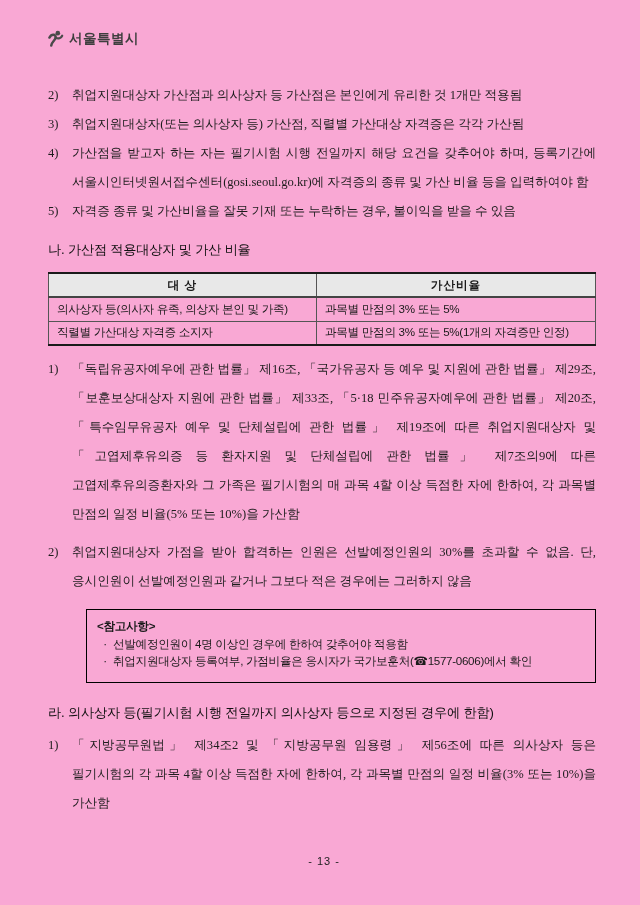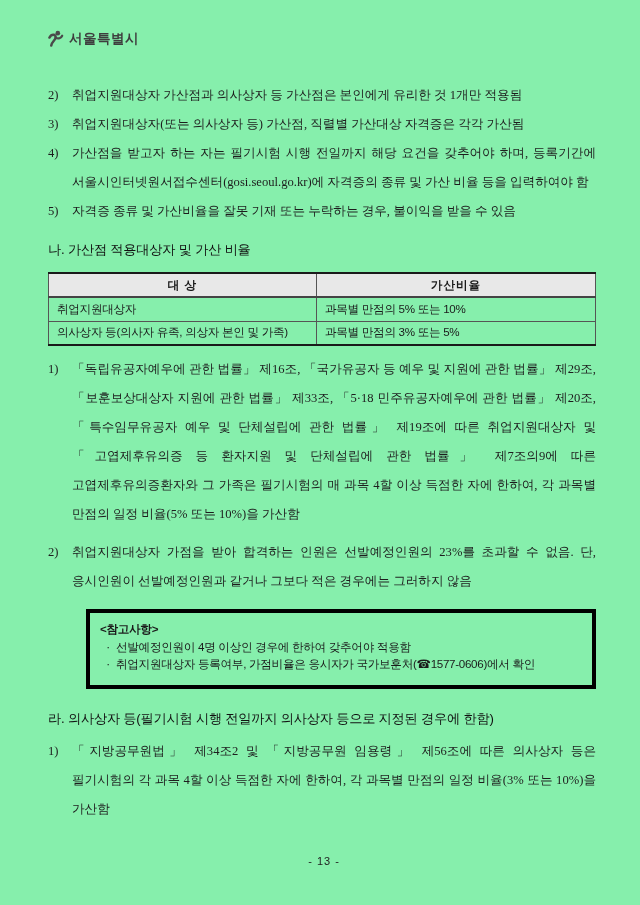--- a/index.html
+++ b/index.html
@@ -1,20 +1,20 @@
 <!DOCTYPE html>
 <html lang="ko"><head>
 <meta charset="utf-8">
 <style>
   * { margin:0; padding:0; box-sizing:border-box; }
   html,body { background:#fff; }
   .page {
     position:relative;
     width:640px; height:905px;
-    background:#86efac;
+    background:#f9a8d4;
     font-family:"Liberation Serif","DejaVu Serif",serif;
     color:#1d1d1d;
     overflow:hidden;
   }
   
   .doc-header {
     position:absolute; top:30px; left:48px;
     display:flex; align-items:center; gap:5px;
   }
   .logo-mark { display:inline-flex; }
@@ -56,21 +56,21 @@
   }
   table.rate-table td { padding-left:8px; text-align:left; letter-spacing:-0.3px; }
   table.rate-table .col-target { width:49%; }
 
   .sub-items { margin-top:9px; }
   .gap-item { margin-top:9px; }
 
   
   .note-box {
     margin:13px 0 0 38px;
-    border:4px solid #000000;
+    border:1px solid #000000;
     padding:7px 10px 12px 10px;
     font-family:"Liberation Sans","DejaVu Sans",sans-serif;
     font-size:11.6px; line-height:17.5px; color:#1a1a1a;
     letter-spacing:-0.3px;
   }
   .note-box .note-title { font-weight:bold; }
   .note-box .note-bullet { display:flex; }
   .note-box .bullet-dot { flex:none; width:16px; text-align:center; }
 
   
@@ -120,39 +120,39 @@
 
     <table class="rate-table">
       <thead>
         <tr>
           <th class="col-target">대  상</th>
           <th>가산비율</th>
         </tr>
       </thead>
       <tbody>
         <tr>
-          <td>취업지원대상자</td>
-          <td>과목별 만점의 5% 또는 10%</td>
+          <td>의사상자 등(의사자 유족, 의상자 본인 및 가족)</td>
+          <td>과목별 만점의 3% 또는 5%</td>
         </tr>
         <tr>
-          <td>의사상자 등(의사자 유족, 의상자 본인 및 가족)</td>
-          <td>과목별 만점의 3% 또는 5%</td>
+          <td>직렬별 가산대상 자격증 소지자</td>
+          <td>과목별 만점의 3% 또는 5%(1개의 자격증만 인정)</td>
         </tr>
       </tbody>
     </table>
 
 
     <div class="sub-items">
       <div class="num-item">
         <span class="num">1)</span>
         <div class="txt">「독립유공자예우에 관한 법률」 제16조, 「국가유공자 등 예우 및 지원에 관한 법률」 제29조, 「보훈보상대상자 지원에 관한 법률」 제33조, 「5·18 민주유공자예우에 관한 법률」 제20조, 「특수임무유공자 예우 및 단체설립에 관한 법률」 제19조에 따른 취업지원대상자 및 「고엽제후유의증 등 환자지원 및 단체설립에 관한 법률」 제7조의9에 따른 고엽제후유의증환자와 그 가족은 필기시험의 매 과목 4할 이상 득점한 자에 한하여, 각 과목별 만점의 일정 비율(5% 또는 10%)을 가산함</div>
       </div>
       <div class="num-item gap-item">
         <span class="num">2)</span>
-        <div class="txt">취업지원대상자 가점을 받아 합격하는 인원은 선발예정인원의 23%를 초과할 수 없음. 단, 응시인원이 선발예정인원과 같거나 그보다 적은 경우에는 그러하지 않음</div>
+        <div class="txt">취업지원대상자 가점을 받아 합격하는 인원은 선발예정인원의 30%를 초과할 수 없음. 단, 응시인원이 선발예정인원과 같거나 그보다 적은 경우에는 그러하지 않음</div>
       </div>
     </div>
 
     <div class="note-box">
       <div class="note-title">&lt;참고사항&gt;</div>
       <div class="note-bullet">
         <span class="bullet-dot">·</span>
         <span>선발예정인원이 4명 이상인 경우에 한하여 갖추어야 적용함</span>
       </div>
       <div class="note-bullet">

